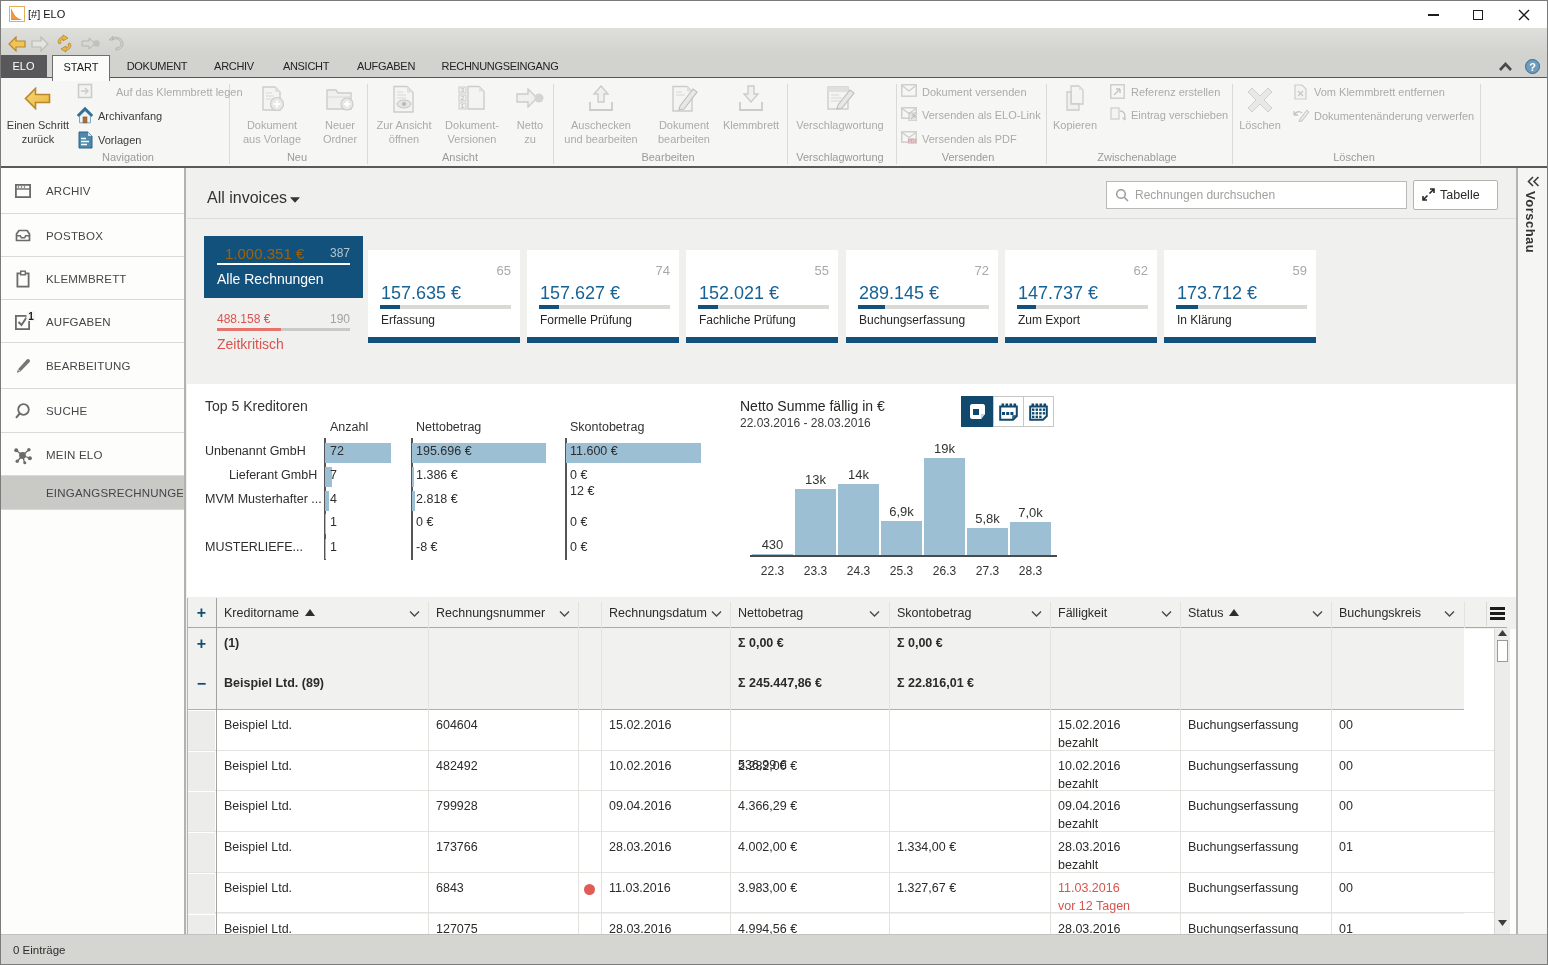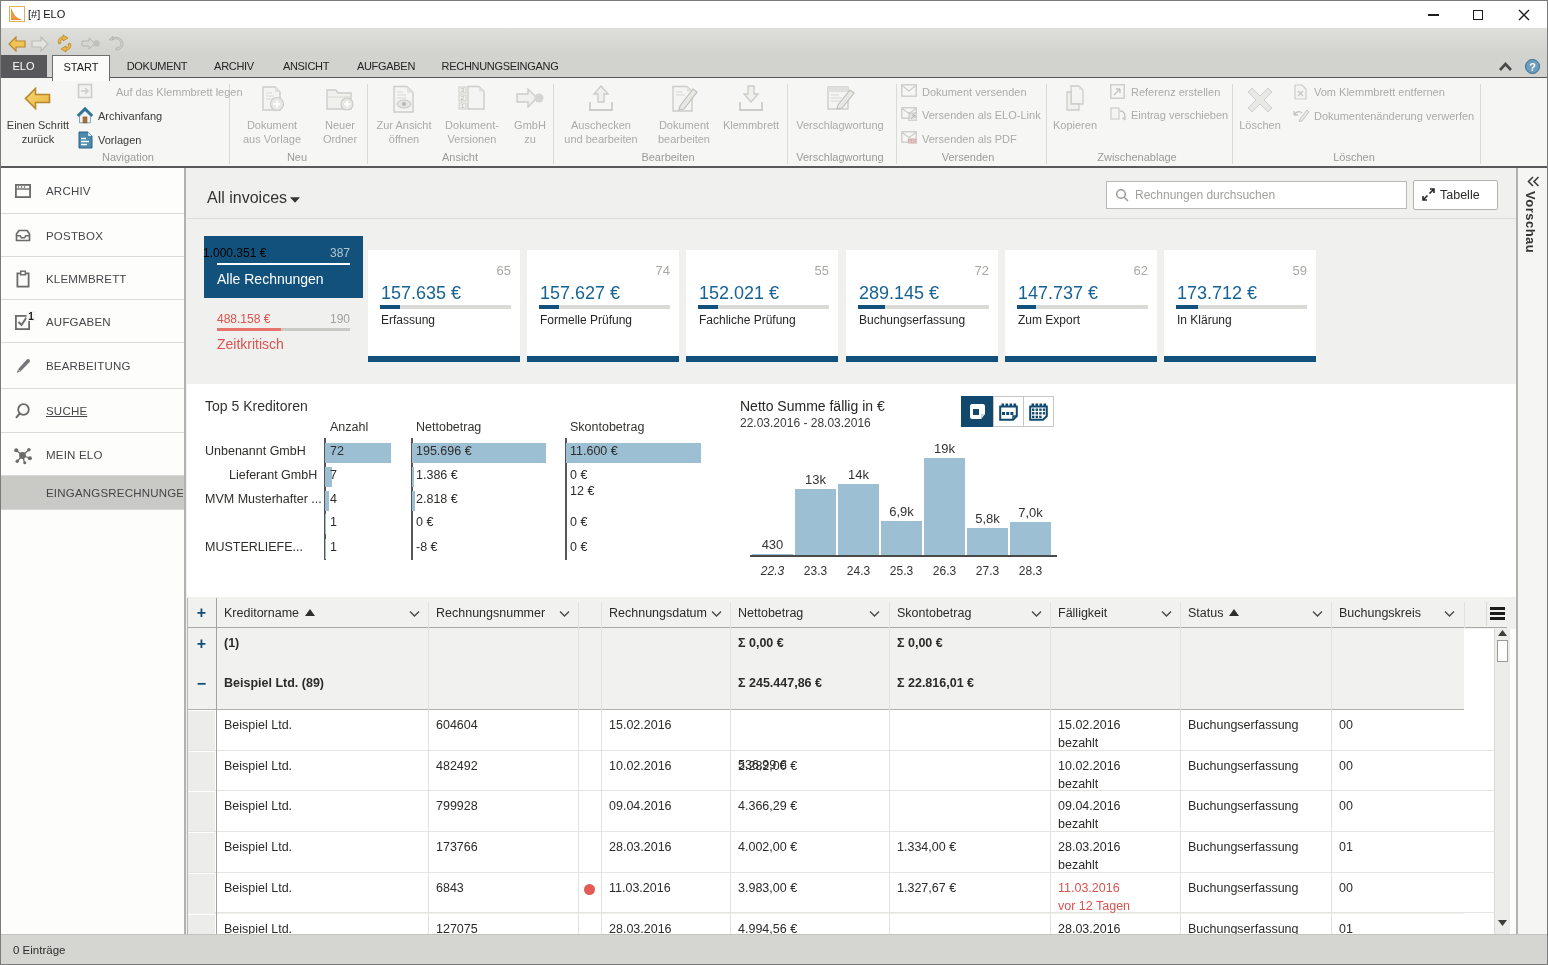--- a/index.html
+++ b/index.html
@@ -10,21 +10,21 @@
 .cc { display:flex; align-items:center; justify-content:center; }
 .rt { display:flex; align-items:center; justify-content:flex-end; }
 .rsep { top:84px; width:1px; height:80px; background:#dadad6; }
 .glab { top:151px; height:13px; text-align:center; font-size:11px; color:#9b9b97; }
 .rbt { font-size:11px; white-space:nowrap; }
 .rst { font-size:11px; height:16px; white-space:nowrap; }
 .dis { color:#ababa7; }
 .en { color:#3a3a38; }
 .sbrow { left:0; width:184px; border-bottom:1px solid #d9d9d5; }
 .sbl { left:46px; font-size:11.5px; color:#46464a; letter-spacing:0.2px; white-space:nowrap; }
-.card { top:250px; width:152px; height:112px; background:#fff; }
+.card { top:250px; width:152px; height:93px; background:#fff; }
 .cnum { top:13px; right:9px; font-size:13px; color:#a8a8a4; }
 .camt { left:13px; top:33px; font-size:18px; color:#176295; white-space:nowrap; }
 .cbar { left:12px; top:55px; width:131px; height:3.5px; background:#d9d9d5; }
 .cfill { left:12px; top:55px; height:3.5px; background:#11517b; }
 .clab { left:13px; top:63px; font-size:12px; color:#262624; white-space:nowrap; }
 .cbot { left:0; bottom:0; width:152px; height:6.5px; background:#11517b; }
 .t5t { height:18px; }
 .t5h { top:420px; font-size:12.5px; color:#333331; }
 .t5x { top:438px; width:1.5px; height:122px; background:#55555a; }
 .t5b { height:20px; background:#9dbfd4; }
@@ -184,21 +184,21 @@
     <text x="4.5" y="6.8" font-size="6" fill="#b0b0ac" text-anchor="middle">3</text>
     <text x="4.5" y="14.8" font-size="6" fill="#b0b0ac" text-anchor="middle">2</text>
     <text x="4.5" y="22.8" font-size="6" fill="#b0b0ac" text-anchor="middle">1</text>
   </svg>
 <div class="ab cc rbt dis" style="left:434px;top:118px;width:76px;height:14px;">Dokument-</div>
 <div class="ab cc rbt dis" style="left:434px;top:132px;width:76px;height:14px;">Versionen</div>
 <svg class="ab dicon" style="left:516px;top:88px;" width="28" height="20" viewBox="0 0 28 20">
     <path d="M12 1 L12 6 L1 6 L1 14 L12 14 L12 19 L21 10 Z" fill="#f0f0ec" stroke="#ccccc8" stroke-width="1.4"></path>
     <circle cx="23" cy="10" r="4.5" fill="#d4d4d0"></circle>
   </svg>
-<div class="ab cc rbt dis" style="left:492px;top:118px;width:76px;height:14px;">GmbH</div>
+<div class="ab cc rbt dis" style="left:492px;top:118px;width:76px;height:14px;">Netto</div>
 <div class="ab cc rbt dis" style="left:492px;top:132px;width:76px;height:14px;">zu</div>
 
 <svg class="ab dicon" style="left:587px;top:85px;" width="28" height="28" viewBox="0 0 28 28">
     <path d="M14 1 L21 9 L17 9 L17 17 L11 17 L11 9 L7 9 Z" fill="#f0f0ec" stroke="#ccccc8" stroke-width="1.4"></path>
     <path d="M3 17 L3 25 L25 25 L25 17" fill="none" stroke="#ccccc8" stroke-width="1.8"></path>
   </svg>
 <div class="ab cc rbt dis" style="left:551px;top:118px;width:100px;height:14px;">Auschecken</div>
 <div class="ab cc rbt dis" style="left:551px;top:132px;width:100px;height:14px;">und bearbeiten</div>
 <svg class="ab dicon" style="left:670px;top:85px;" width="28" height="28" viewBox="0 0 28 28">
     <path d="M3 1.5 L17 1.5 L22 6.5 L22 26 L3 26 Z" fill="#f4f4f2" stroke="#ccccc8" stroke-width="1.4"></path>
@@ -312,21 +312,21 @@
 <div class="ab ct sbl" style="top:300px;height:43px;">AUFGABEN</div>
 <svg class="ab" style="left:14px;top:357px;" width="18" height="18" viewBox="0 0 18 18">
     <path d="M2.8 15.8 L4 12.2 L12.8 2.6 C13.6 1.7 15 1.9 15.6 2.7 C16.2 3.5 16.1 4.6 15.4 5.3 L6.2 14.8 Z" fill="#76767a" stroke="none"></path>
     <path d="M4 12.2 L6.2 14.8" stroke="#fdfdfb" stroke-width="0.8"></path>
   </svg>
 <div class="ab ct sbl" style="top:343px;height:46px;">BEARBEITUNG</div>
 <svg class="ab" style="left:14px;top:402px;" width="18" height="18" viewBox="0 0 18 18">
     <circle cx="9.5" cy="7.5" r="5.3" fill="none" stroke="#6b6b69" stroke-width="1.8"></circle>
     <path d="M5.7 11.5 L2 15.8" stroke="#6b6b69" stroke-width="2"></path>
   </svg>
-<div class="ab ct sbl" style="top:389px;height:44px;text-decoration:underline;">SUCHE</div>
+<div class="ab ct sbl" style="top:389px;height:44px;">SUCHE</div>
 <svg class="ab" style="left:13px;top:446px;" width="19" height="19" viewBox="0 0 19 19">
     <path d="M9.5 9.5 L3.5 4.5 M9.5 9.5 L15.5 4 M9.5 9.5 L16.5 12 M9.5 9.5 L4.5 15 M9.5 9.5 L11.5 16.5" stroke="#6b6b69" stroke-width="1.3"></path>
     <circle cx="9.5" cy="9.5" r="3.4" fill="#6b6b69"></circle>
     <circle cx="3.2" cy="4.2" r="2" fill="#6b6b69"></circle>
     <circle cx="15.9" cy="3.8" r="1.7" fill="#6b6b69"></circle>
     <circle cx="16.9" cy="12.2" r="2" fill="#6b6b69"></circle>
     <circle cx="4.2" cy="15.3" r="1.7" fill="#6b6b69"></circle>
     <circle cx="11.8" cy="16.8" r="1.5" fill="#6b6b69"></circle>
   </svg>
 <div class="ab ct sbl" style="top:433px;height:43px;">MEIN ELO</div>
@@ -343,21 +343,21 @@
     <path d="M9.2 9.2 L13 13" stroke="#9a9a96" stroke-width="1.5"></path>
   </svg>
 <div class="ab ct" style="left:1135px;top:181px;height:28px;font-size:12px;color:#a1a19d;">Rechnungen durchsuchen</div>
 <div class="ab" style="left:1413px;top:180px;width:85px;height:30px;background:#fff;border:1px solid #b3b3af;border-radius:2px;"></div>
 <svg class="ab" style="left:1422px;top:188px;" width="13" height="13" viewBox="0 0 13 13">
     <path d="M8 1 L12 1 L12 5 M12 1 L7.5 5.5 M5 12 L1 12 L1 8 M1 12 L5.5 7.5" fill="none" stroke="#2a2a28" stroke-width="1.6"></path>
   </svg>
 <div class="ab ct" style="left:1440px;top:180px;height:30px;font-size:12.5px;color:#2a2a28;">Tabelle</div>
 
 <div class="ab" style="left:204px;top:236px;width:159px;height:62px;background:#11517b;"></div>
-<div class="ab ct" style="left:203px;top:244px;height:18px;font-size:12px;color:#000000;">1.000.351 €</div>
+<div class="ab ct" style="left:225px;top:244px;height:18px;font-size:15px;color:#a16207;">1.000.351 €</div>
 <div class="ab rt" style="left:300px;top:244px;width:50px;height:18px;font-size:12px;color:#b5c6d1;">387</div>
 <div class="ab" style="left:217px;top:263px;width:133px;height:2px;background:#fff;"></div>
 <div class="ab ct" style="left:217px;top:270px;height:18px;font-size:14px;color:#fff;">Alle Rechnungen</div>
 
 <div class="ab ct" style="left:217px;top:310px;height:18px;font-size:12px;color:#d9534f;">488.158 €</div>
 <div class="ab rt" style="left:300px;top:310px;width:50px;height:18px;font-size:12px;color:#a2a29e;">190</div>
 <div class="ab" style="left:217px;top:328px;width:133px;height:3px;background:#c9c9c5;"></div>
 <div class="ab" style="left:217px;top:328px;width:64px;height:3px;background:#e8736c;"></div>
 <div class="ab ct" style="left:217px;top:335px;height:18px;font-size:14px;color:#d9534f;">Zeitkritisch</div>
 
@@ -501,21 +501,21 @@
 <div class="ab chb" style="left:1010px;top:521.5px;height:33.5px;"></div>
 <div class="ab" style="left:750px;top:555px;width:307px;height:2px;background:#4a4a48;"></div>
 
 <div class="ab chl" style="left:747.5px;top:537px;">430</div>
 <div class="ab chl" style="left:790.5px;top:472px;">13k</div>
 <div class="ab chl" style="left:833.5px;top:467px;">14k</div>
 <div class="ab chl" style="left:876.5px;top:503.5px;">6,9k</div>
 <div class="ab chl" style="left:919.5px;top:441px;">19k</div>
 <div class="ab chl" style="left:962.5px;top:511px;">5,8k</div>
 <div class="ab chl" style="left:1005.5px;top:504.5px;">7,0k</div>
-<div class="ab chx" style="left:747.5px;top:564px;font-style:italic;">22.3</div>
+<div class="ab chx" style="left:747.5px;top:564px;">22.3</div>
 <div class="ab chx" style="left:790.5px;top:564px;">23.3</div>
 <div class="ab chx" style="left:833.5px;top:564px;">24.3</div>
 <div class="ab chx" style="left:876.5px;top:564px;">25.3</div>
 <div class="ab chx" style="left:919.5px;top:564px;">26.3</div>
 <div class="ab chx" style="left:962.5px;top:564px;">27.3</div>
 <div class="ab chx" style="left:1005.5px;top:564px;">28.3</div>
 
 <div class="ab" style="left:187px;top:598px;width:1320px;height:30px;background:#f1f1ef;border-bottom:1px solid #a9a9a5;"></div>
 <div class="ab" style="left:1486px;top:602px;width:1px;height:24px;background:#d8d8d4;"></div>
 <div class="ab cc" style="left:187px;top:598px;width:29px;height:30px;font-size:16px;font-weight:bold;color:#124e73;">+</div>

